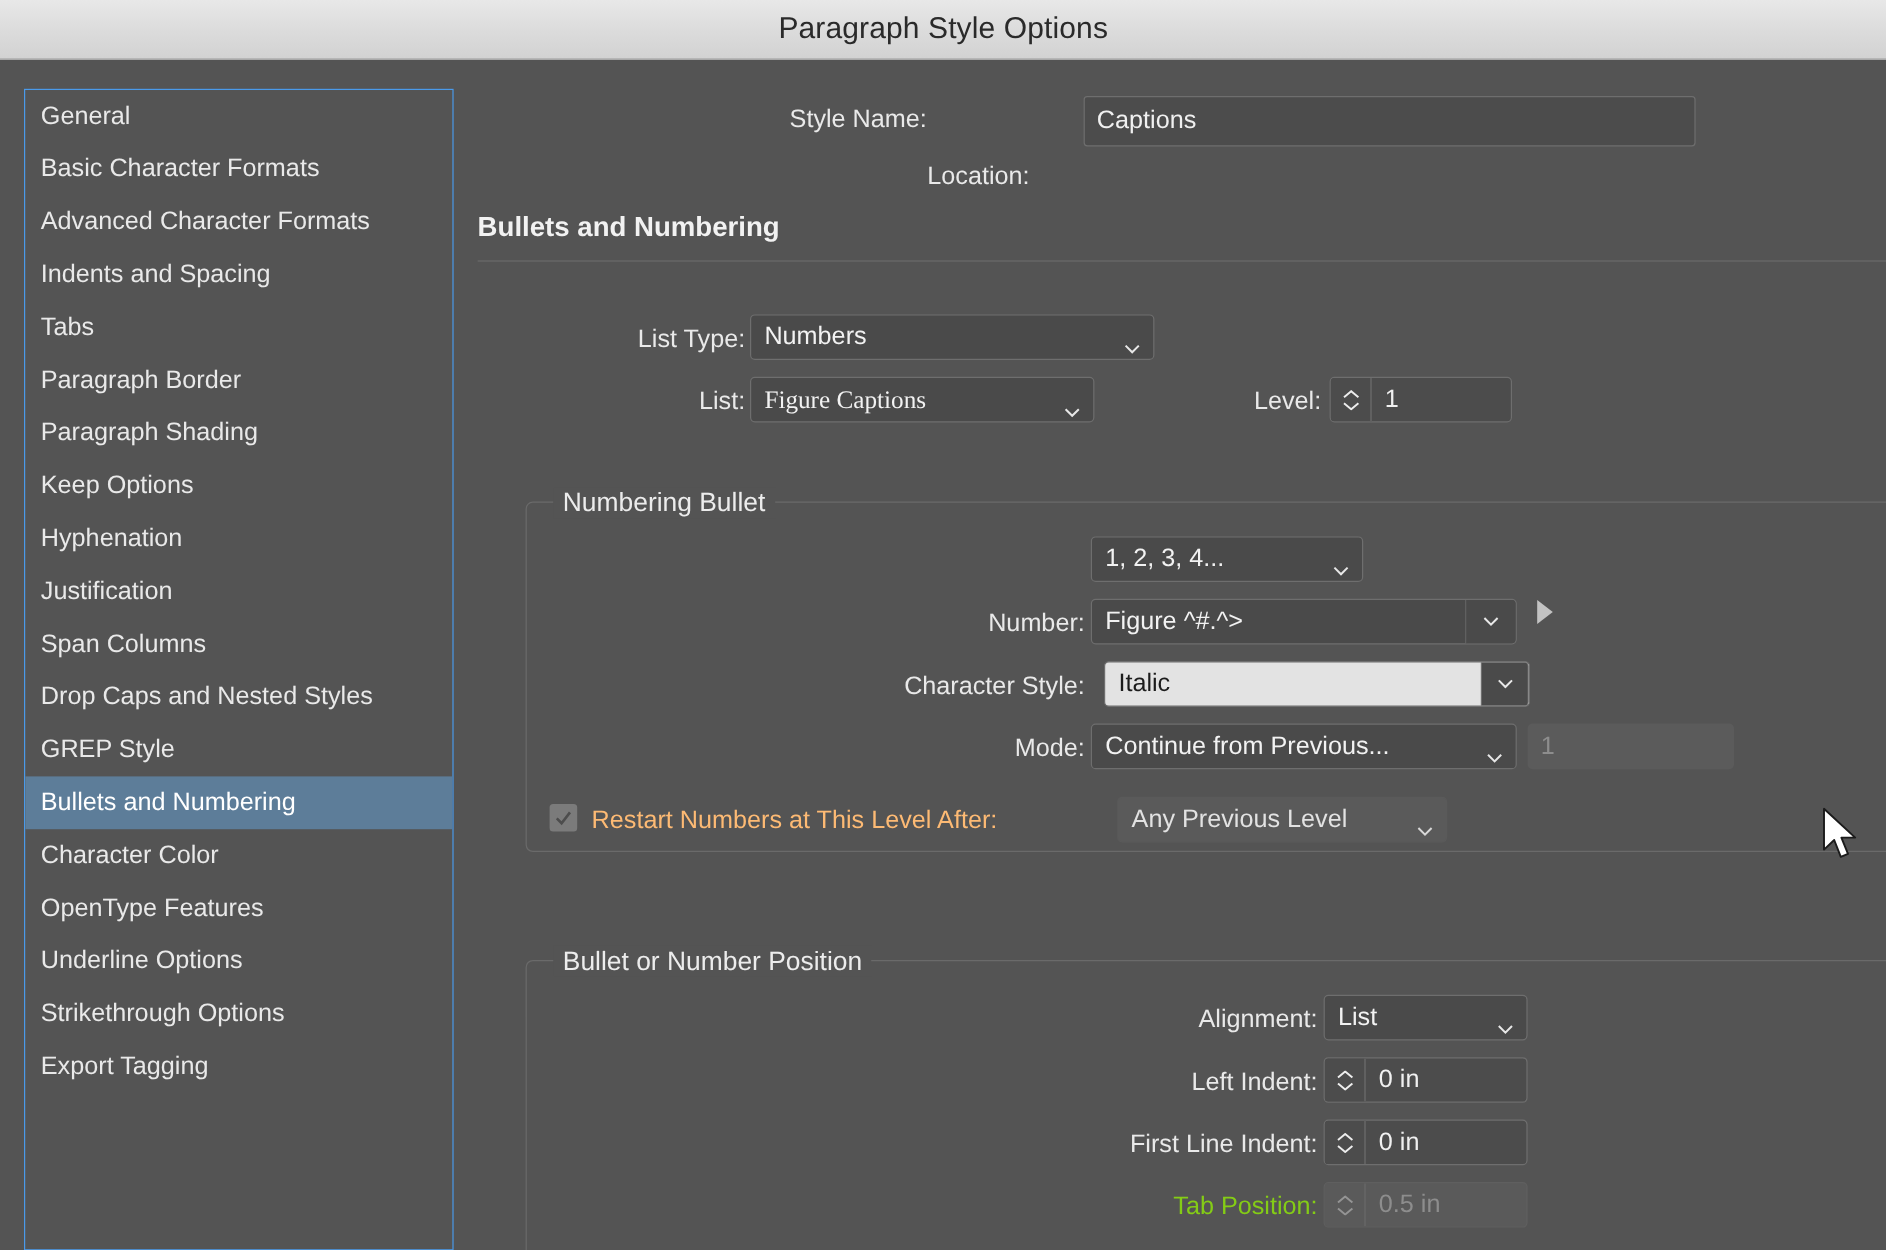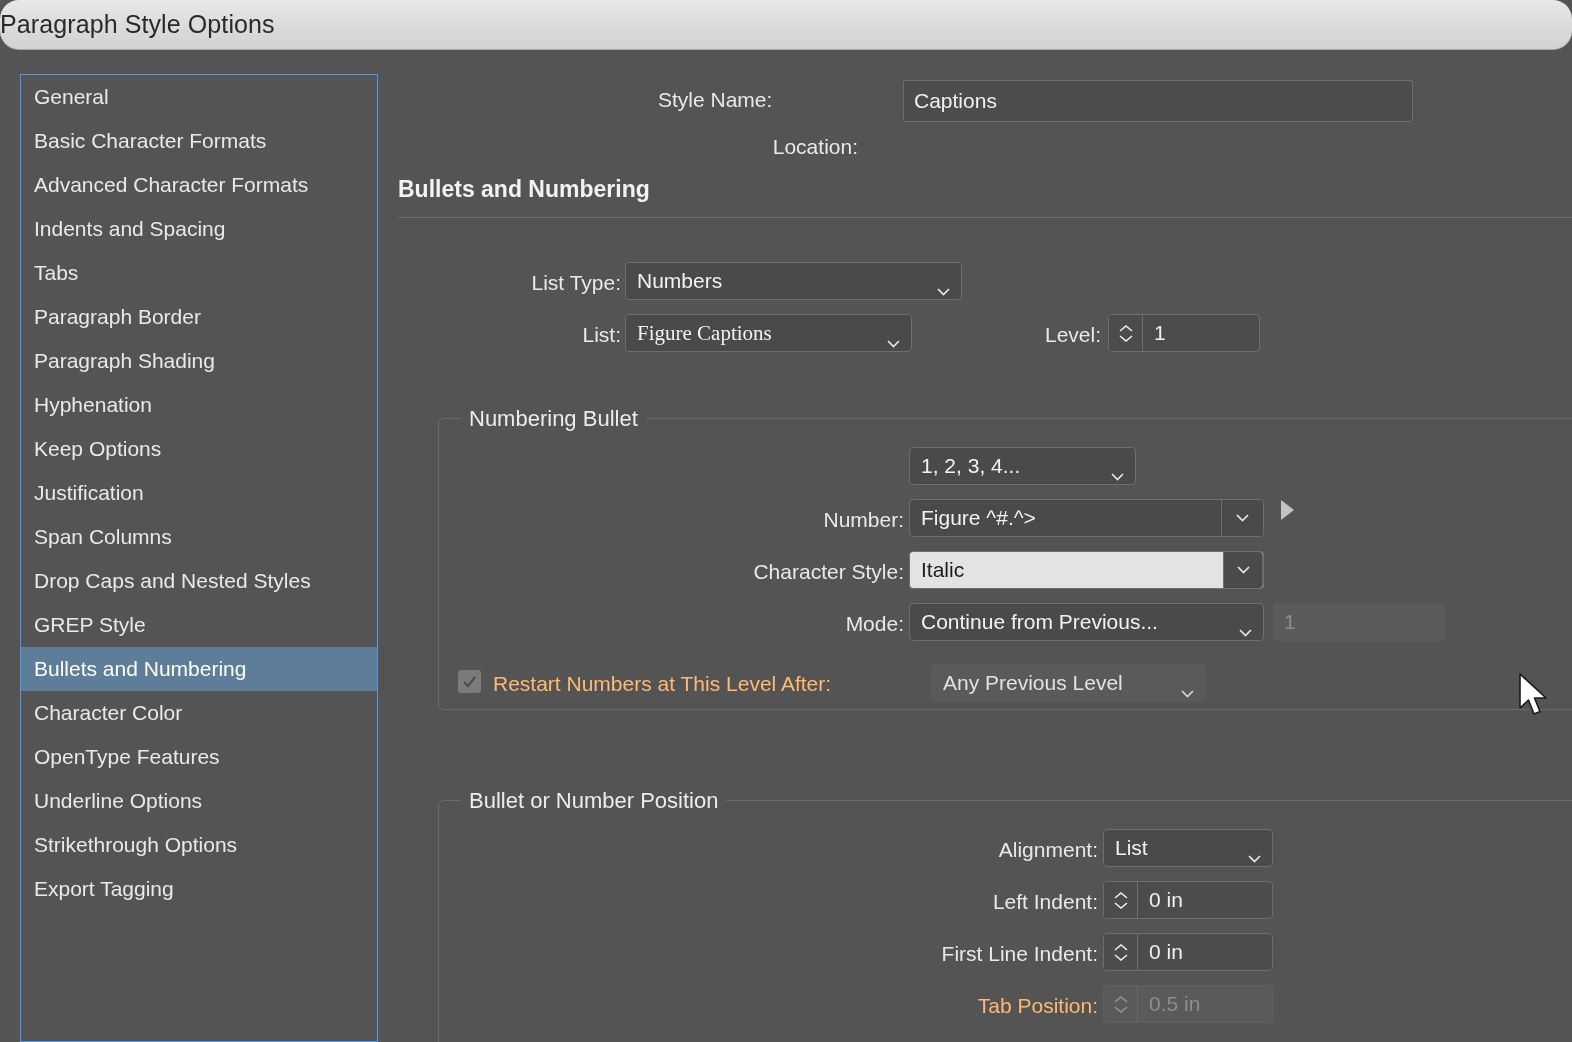--- a/index.html
+++ b/index.html
@@ -16,21 +16,21 @@
     width: 1572px; height: 1042px;
     background: #545454;
   }
 
   
   .titlebar {
     position: absolute; left: 0; top: 0;
     width: 1572px; height: 50px;
     background: linear-gradient(to bottom, #e8e8e8 0%, #dcdcdc 50%, #d2d2d2 100%);
     border-bottom: 1px solid #a9a9a9;
-    display: flex; align-items: center; justify-content: flex-start; border-radius: 19px;
+    display: flex; align-items: center; justify-content: center;
   }
   .titlebar-text {
     font-size: 25px; color: #2a2a2a; letter-spacing: 0.1px;
   }
 
   
   .sidebar {
     position: absolute; left: 20px; top: 74px;
     width: 358px; height: 968px;
     background: #545454;
@@ -53,21 +53,21 @@
   
   .main { position: absolute; left: 378px; top: 50px; width: 1194px; height: 992px; }
 
   .label-right {
     position: absolute;
     text-align: right;
     color: #e9e9e9;
     font-size: 21px;
     white-space: nowrap;
   }
-  .label-right.dim { color: #fdba74; }
+  .label-right.dim { color: #84cc16; }
 
   
   .tinput {
     background: #4c4c4c;
     border: 1px solid #6e6e6e;
     border-radius: 3px;
     color: #f0f0f0;
     font-size: 21px;
     font-family: "Liberation Sans", sans-serif;
     padding: 0 10px;
@@ -94,20 +94,21 @@
     position: absolute; right: 11px; top: 50%;
     margin-top: -4px;
     width: 13px; height: 8px;
     color: #e7e7e7;
   }
   .sel.light {
     background: #e3e3e3;
     color: #1c1c1c;
     border: 1px solid #6e6e6e;
     padding-right: 56px;
+    margin-left: 11px;
   }
   .sel.light .chevbox {
     position: absolute; right: 0; top: -1px; bottom: -1px;
     width: 40px;
     background: #4a4a4a;
     border: 1px solid #6e6e6e;
     border-radius: 0 4px 4px 0;
     display: flex; align-items: center; justify-content: center;
   }
   .sel.split .chevbox {
@@ -244,24 +245,24 @@
       <div class="side-item">
         <span>Tabs</span>
       </div>
       <div class="side-item">
         <span>Paragraph Border</span>
       </div>
       <div class="side-item">
         <span>Paragraph Shading</span>
       </div>
       <div class="side-item">
+        <span>Keep Options</span>
+      </div>
+      <div class="side-item">
         <span>Hyphenation</span>
-      </div>
-      <div class="side-item">
-        <span>Keep Options</span>
       </div>
       <div class="side-item">
         <span>Justification</span>
       </div>
       <div class="side-item">
         <span>Span Columns</span>
       </div>
       <div class="side-item">
         <span>Drop Caps and Nested Styles</span>
       </div>

